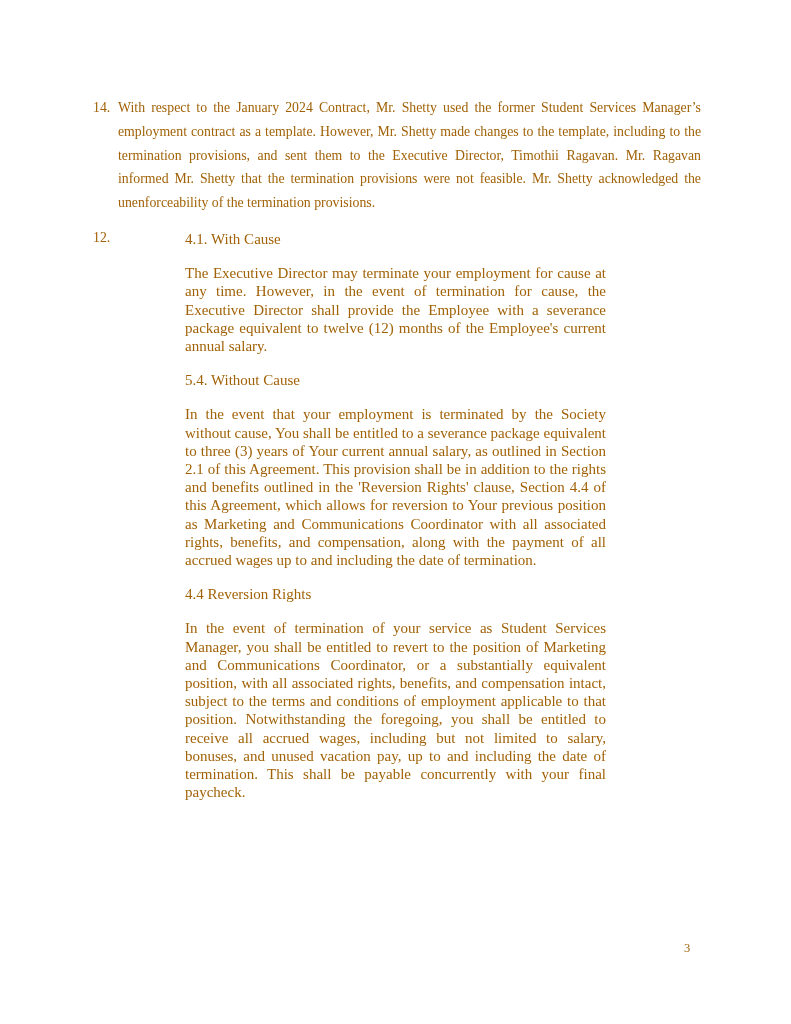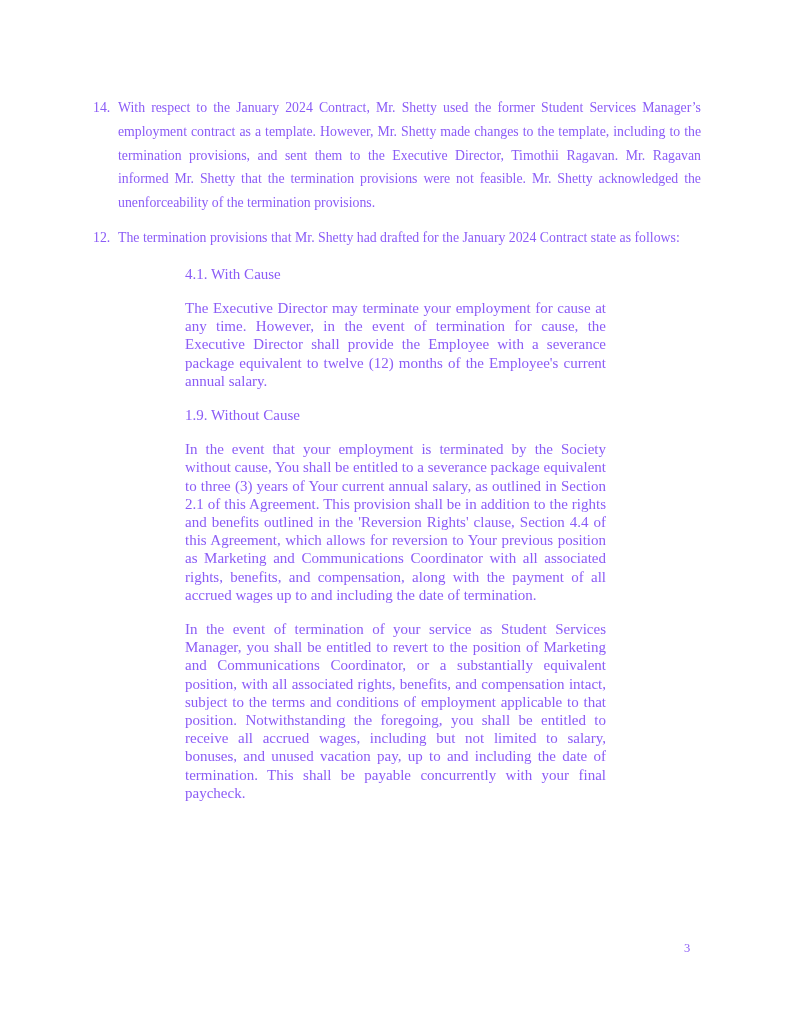--- a/index.html
+++ b/index.html
@@ -2,21 +2,21 @@
 <html><head>
 <meta charset="utf-8">
 <style>
   * { margin: 0; padding: 0; box-sizing: border-box; }
   html, body { background: #ffffff; }
   .page {
     position: relative;
     width: 791px;
     height: 1024px;
     background: #ffffff;
-    color: #8b5cf6;
+    color: #a16207;
     font-family: "Liberation Serif", "DejaVu Serif", serif;
     margin: 0 auto;
     overflow: hidden;
   }
   .content {
     position: absolute;
     left: 93px;
     top: 96px;
     width: 608px;
   }
@@ -67,36 +67,36 @@
 <div class="page">
   <div class="content">
 
     <div class="numbered-para">
       <span class="para-num">14.</span>
       <span>With respect to the January 2024 Contract, Mr. Shetty used the former Student Services Manager’s employment contract as a template. However, Mr. Shetty made changes to the template, including to the termination provisions, and sent them to the Executive Director, Timothii Ragavan. Mr. Ragavan informed Mr. Shetty that the termination provisions were not feasible. Mr. Shetty acknowledged the unenforceability of the termination provisions.</span>
     </div>
 
     <div class="numbered-para">
       <span class="para-num">12.</span>
-      <span>The termination provisions that Mr. Shetty had drafted for the January 2024 Contract state as follows:</span>
     </div>
 
     <div class="quote-block">
 
       <div class="quote-section">
         <p class="quote-heading">4.1. With Cause</p>
         <p class="quote-body">The Executive Director may terminate your employment for cause at any time. However, in the event of termination for cause, the Executive Director shall provide the Employee with a severance package equivalent to twelve (12) months of the Employee's current annual salary.</p>
       </div>
 
       <div class="quote-section">
-        <p class="quote-heading">1.9. Without Cause</p>
+        <p class="quote-heading">5.4. Without Cause</p>
         <p class="quote-body">In the event that your employment is terminated by the Society without cause, You shall be entitled to a severance package equivalent to three (3) years of Your current annual salary, as outlined in Section 2.1 of this Agreement. This provision shall be in addition to the rights and benefits outlined in the 'Reversion Rights' clause, Section 4.4 of this Agreement, which allows for reversion to Your previous position as Marketing and Communications Coordinator with all associated rights, benefits, and compensation, along with the payment of all accrued wages up to and including the date of termination.</p>
       </div>
 
       <div class="quote-section">
+        <p class="quote-heading">4.4 Reversion Rights</p>
         <p class="quote-body">In the event of termination of your service as Student Services Manager, you shall be entitled to revert to the position of Marketing and Communications Coordinator, or a substantially equivalent position, with all associated rights, benefits, and compensation intact, subject to the terms and conditions of employment applicable to that position. Notwithstanding the foregoing, you shall be entitled to receive all accrued wages, including but not limited to salary, bonuses, and unused vacation pay, up to and including the date of termination. This shall be payable concurrently with your final paycheck.</p>
       </div>
 
     </div>
   </div>
 
   <div class="page-number">3</div>
 </div>
 
 </body></html>

